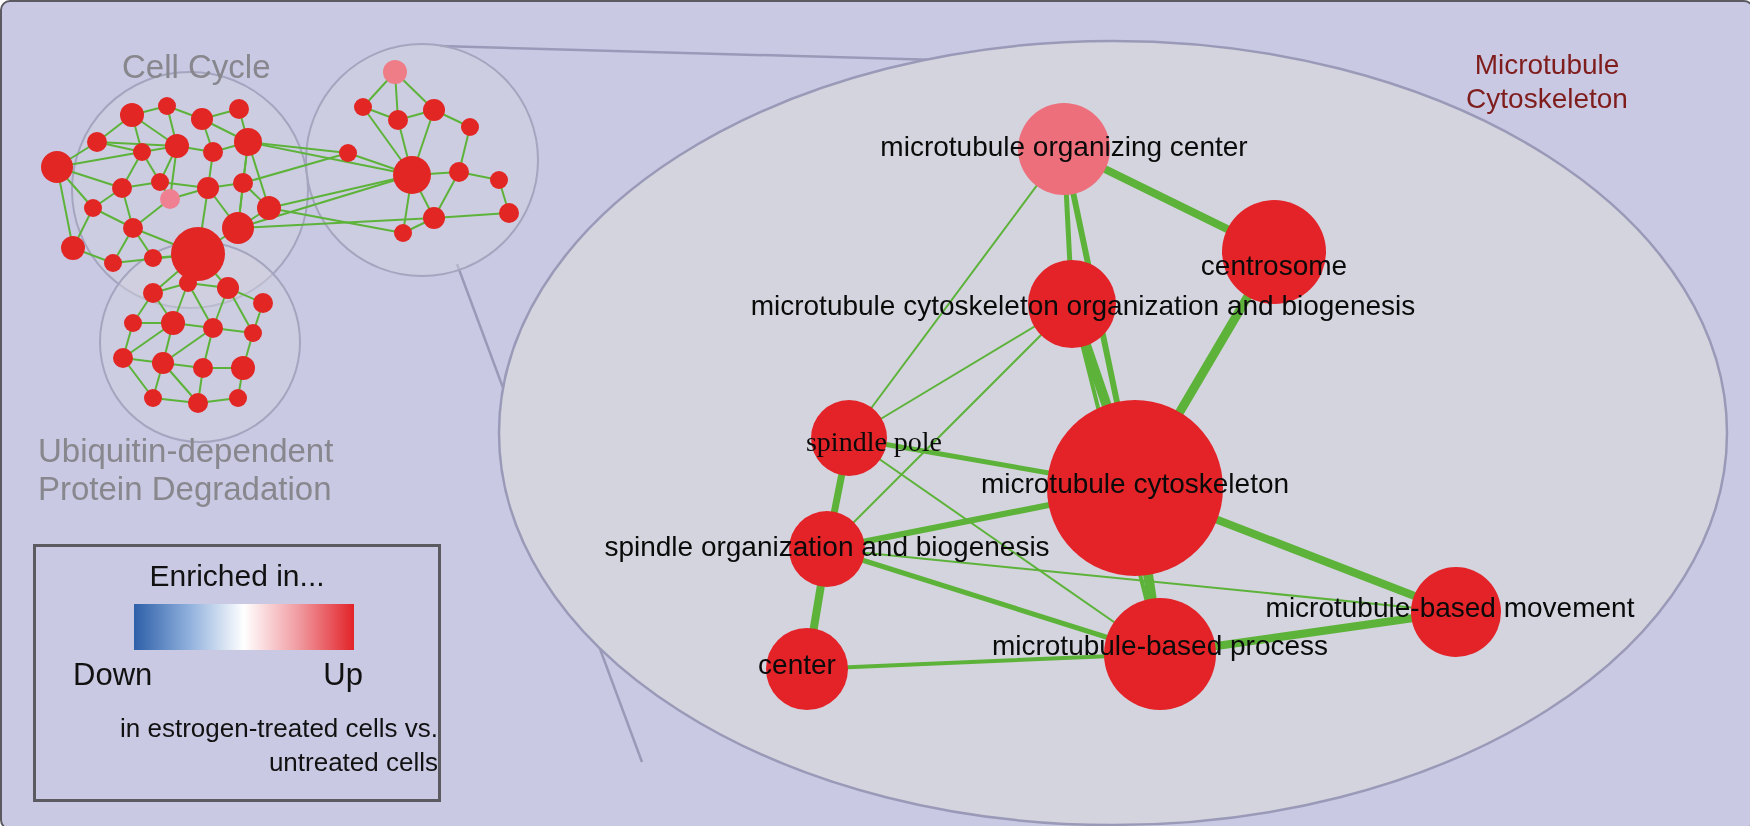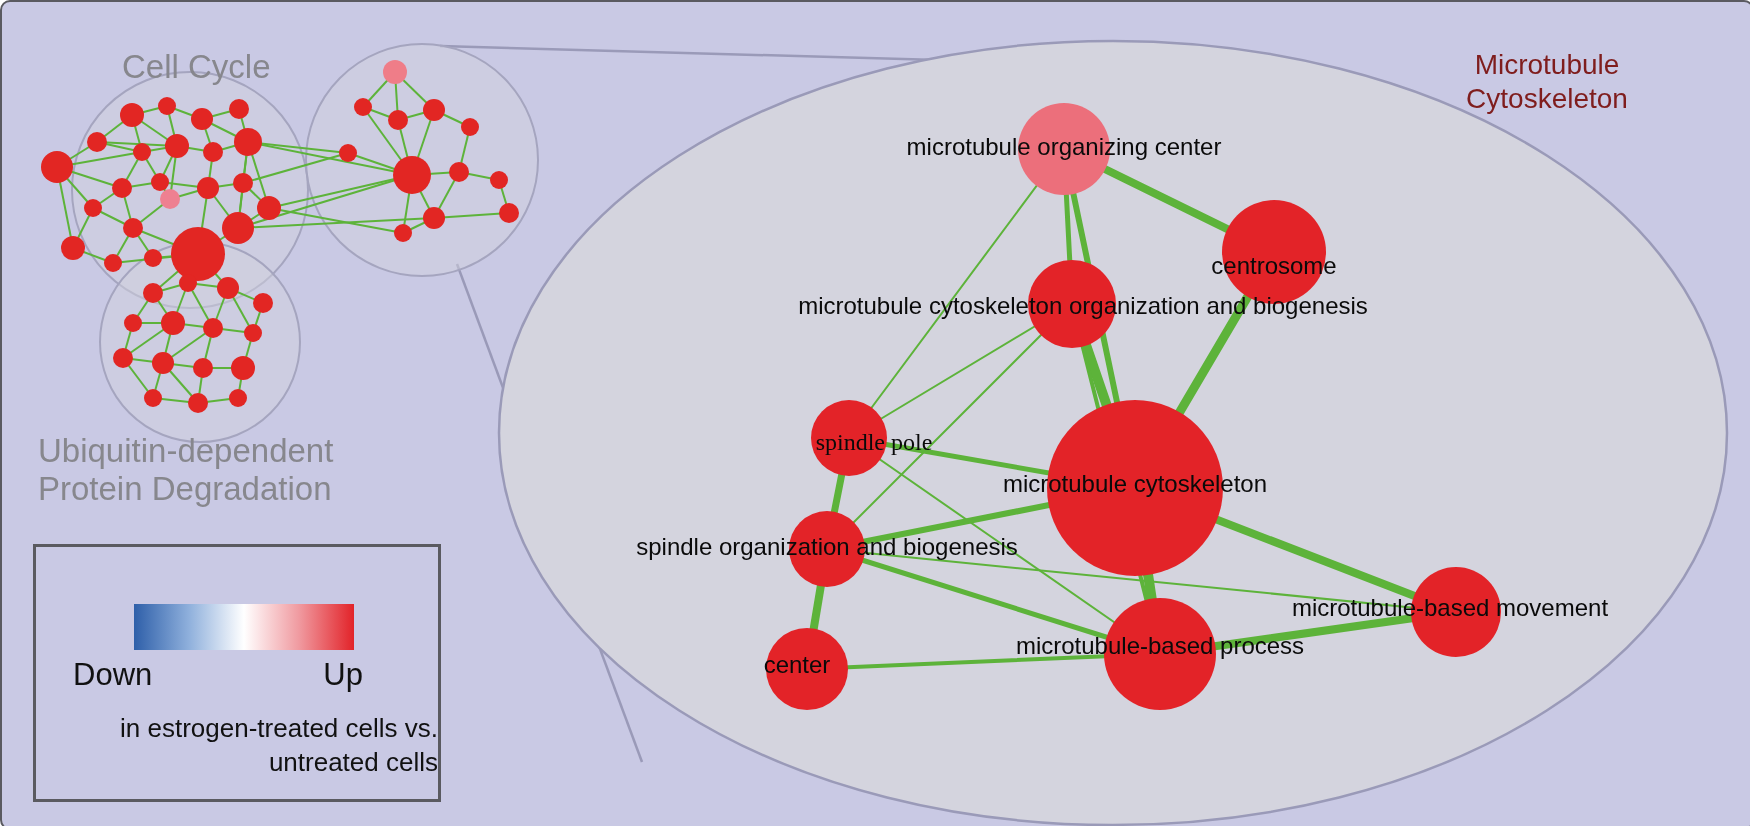--- a/index.html
+++ b/index.html
@@ -15,21 +15,21 @@
   }
   #cell-cycle-label { left:120px; top:46px; }
   #ubiquitin-label  { left:36px;  top:430px; }
   #figure-title {
     position:absolute; left:1390px; top:46px; width:310px;
     color:#7f1d1d; font-size:28px; line-height:1.2; text-align:center;
     white-space:pre-line;
   }
   .zoom-label {
     position:absolute; transform:translate(-50%,-50%);
-    font-size:24px; color:#0a0a0a; white-space:nowrap;
+    font-size:28px; color:#0a0a0a; white-space:nowrap;
   }
   .legend {
     position:absolute; left:31px; top:542px; width:402px; height:252px;
     border:3px solid #5a5a60; box-sizing:content-box;
   }
   .legend-title { position:absolute; top:12px; width:100%; text-align:center; font-size:30px; color:#111; }
   .legend-bar   { position:absolute; left:98px; top:57px; width:220px; height:46px; }
   .legend-down  { position:absolute; left:37px;  top:110px; font-size:31px; color:#111; }
   .legend-up    { position:absolute; right:75px; top:110px; font-size:31px; color:#111; }
   .legend-caption { position:absolute; top:164px; width:100%; text-align:right; font-size:26px; line-height:1.32; color:#111; }
@@ -237,20 +237,21 @@
 
   <div class="cluster-label" id="cell-cycle-label">Cell Cycle</div>
 
   <div class="cluster-label" id="ubiquitin-label">Ubiquitin-dependent
 Protein Degradation</div>
 
   <div id="figure-title">Microtubule
 Cytoskeleton</div>
 
   <div class="legend">
+    <div class="legend-title">Enriched in...</div>
     <div class="legend-bar" style="background: linear-gradient(to right, rgb(46, 95, 169), rgb(143, 176, 220), rgb(255, 255, 255), rgb(240, 154, 160), rgb(226, 35, 41));"></div>
     <div class="legend-down">Down</div>
     <div class="legend-up">Up</div>
     <div class="legend-caption">in estrogen-treated cells
 vs. untreated cells</div>
   </div>
 
 <div class="zoom-label" style="left: 1062px; top: 145px;">microtubule organizing center</div>
     <div class="zoom-label" style="left: 1272px; top: 264px;">centrosome</div>
     <div class="zoom-label" style="left: 1070px; top: 304px; margin-left: 11px;">microtubule cytoskeleton organization and biogenesis</div>

